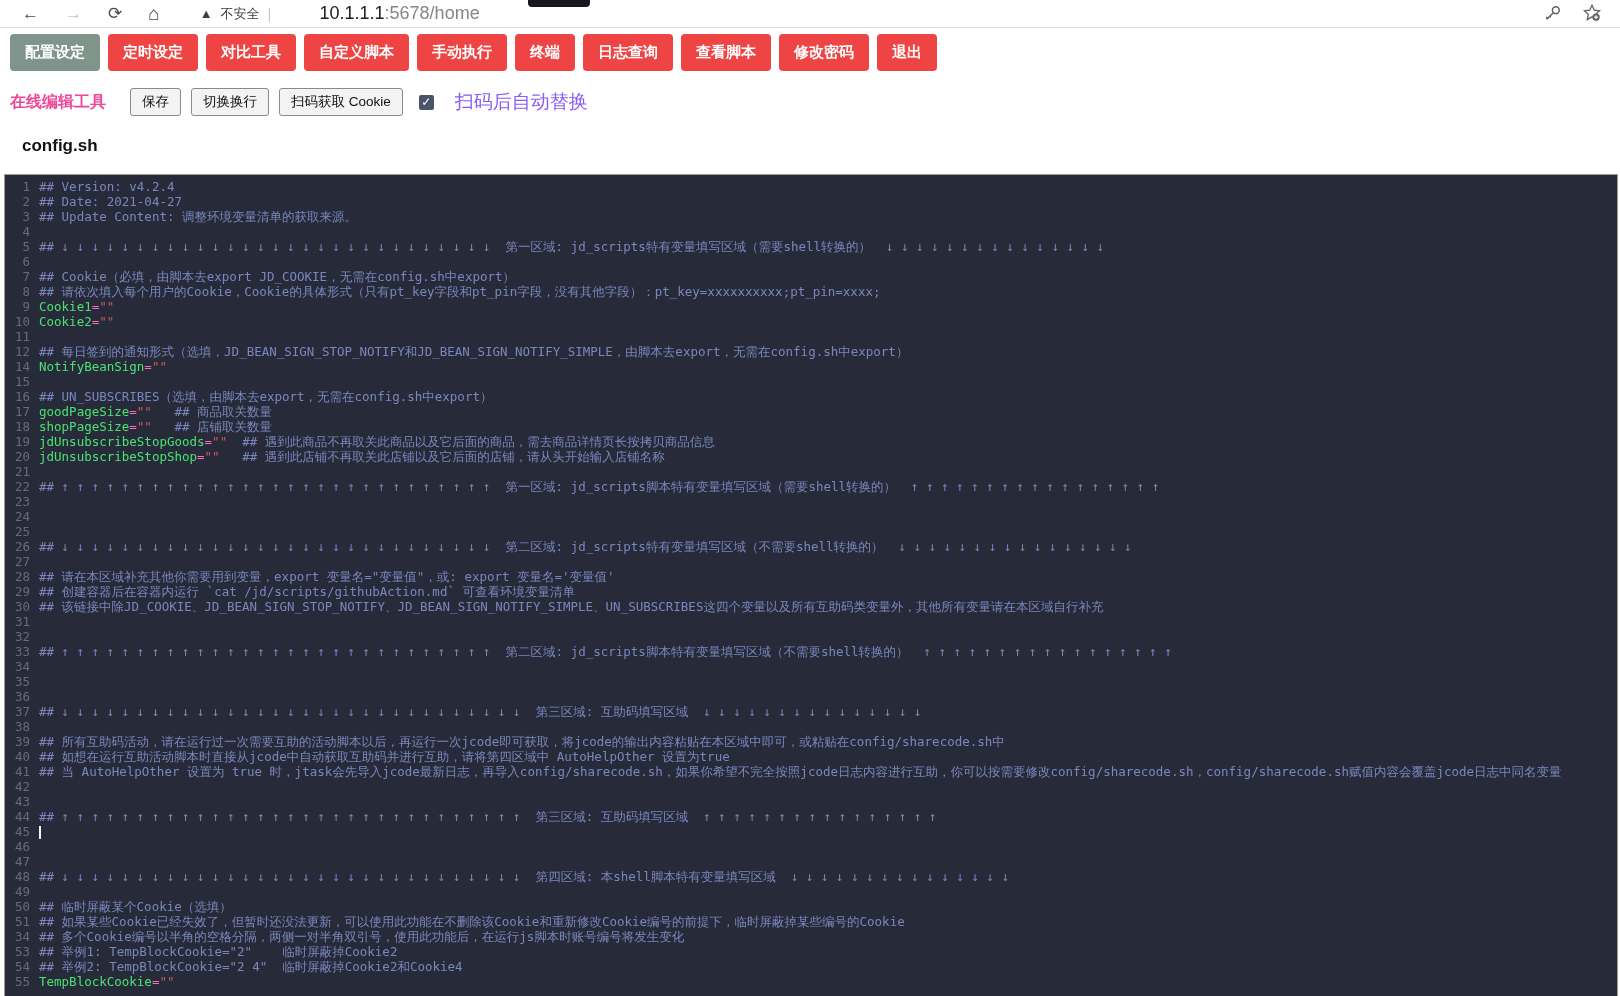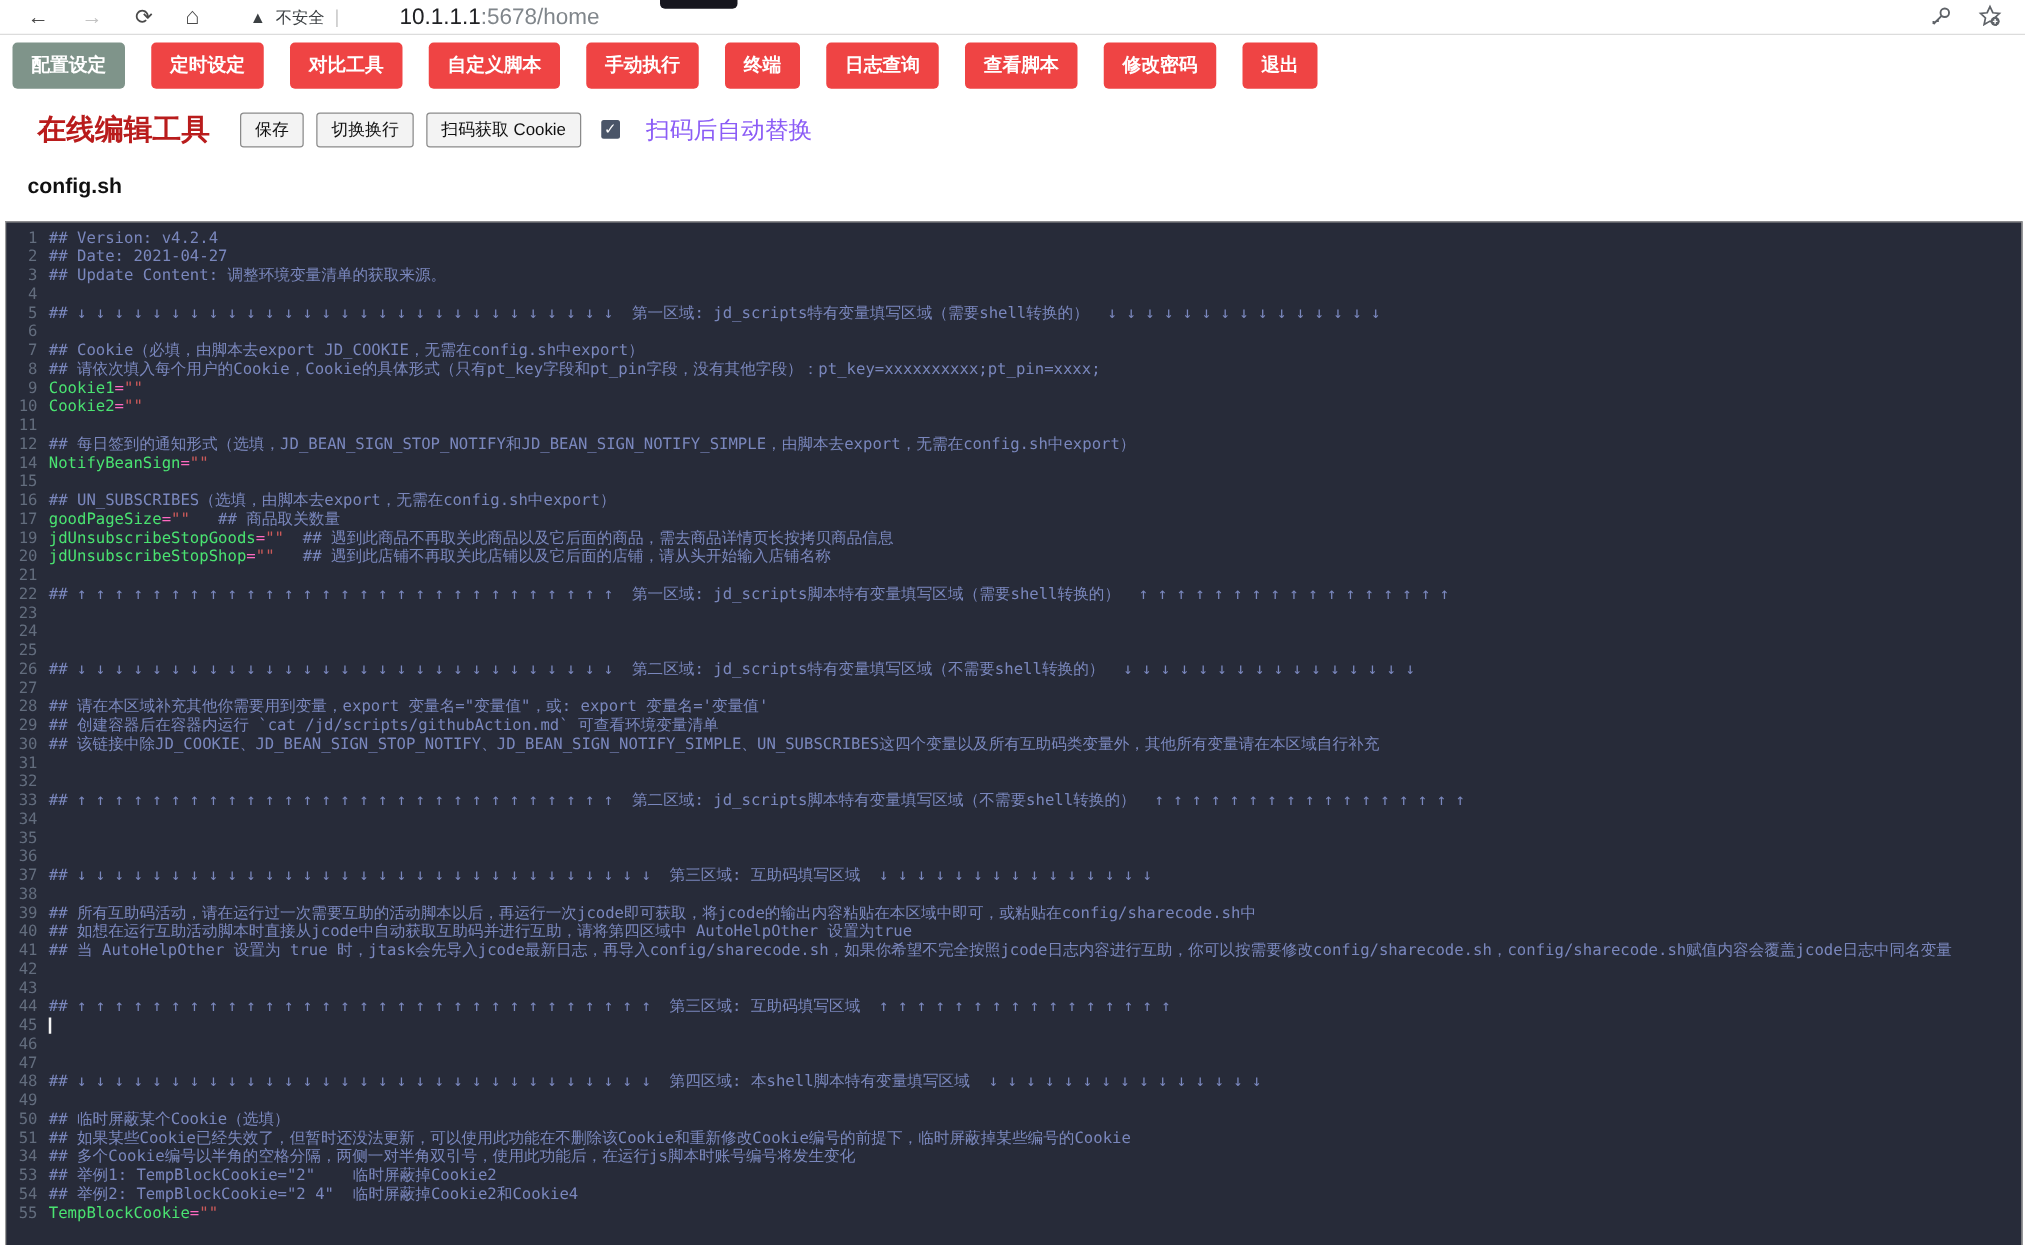--- a/index.html
+++ b/index.html
@@ -14,29 +14,29 @@
   .chrome .addr { display:flex; align-items:center; margin-left:40px; font-size:14px; color:#5f6368; gap:8px; }
   .chrome .warn { font-size:13px; color:#3c4043; }
   .chrome .sep { color:#c8c8c8; font-size:15px; }
   .chrome .url { font-size:18px; color:#202124;margin-left:40px; }
   .chrome .url .muted { color:#80868b; }
   .tab-frag { position:absolute; left:528px; top:0; width:62px; height:7px; background:#17171f;
               border-radius:0 0 4px 4px; }
   .chrome .right { position:absolute; right:18px; top:3px; display:flex; gap:20px; align-items:center; }
 
   
-  .navbar { padding:6px 10px 9px 10px; background:#fff; display:flex; gap:21px; }
+  .navbar { padding:6px 10px 9px 10px; background:#fff; display:flex; gap:8px; }
   .navbtn { background:#ef4444; color:#fff; border:none; border-radius:4px;
             font-size:15px; font-weight:bold; padding:9px 15px; cursor:pointer;
             font-family:"Liberation Sans", sans-serif; }
   .navbtn.active { background:#7f948a; }
 
   
   .toolbar { display:flex; align-items:center; padding:8px 10px 0 10px; gap:10px; }
-  .page-title { font-size:23px; font-weight:bold; color:#b91c1c; margin-right:14px;margin-left:20px; }
+  .page-title { font-size:16px; font-weight:bold; color:#ec4899; margin-right:14px; }
   .tbtn { background:#f3f3f3; border:1px solid #8a8a8a; border-radius:3px; font-size:13.5px;
           color:#111; padding:4px 11px; cursor:pointer; font-family:"Liberation Sans", sans-serif; }
   .chk-wrap { display:flex; align-items:center; gap:7px; margin-left:6px; }
   .chk { width:15px; height:15px; background:#4a5568; border-radius:2px; color:#fff;
          font-size:12px; line-height:15px; text-align:center; cursor:pointer; }
   .chk-label { font-size:19px; color:#8b5cf6;margin-left:14px; }
 
   .filename { font-size:17px; font-weight:bold; color:#111; padding:20px 10px 14px 22px; }
 
   
@@ -125,20 +125,21 @@
     <div class="cm-line"><span class="cm-gutter">7</span><span class="cm-code"><span class="tk-c">## Cookie（必填，由脚本去export JD_COOKIE，无需在config.sh中export）</span></span></div>
     <div class="cm-line"><span class="cm-gutter">8</span><span class="cm-code"><span class="tk-c">## 请依次填入每个用户的Cookie，Cookie的具体形式（只有pt_key字段和pt_pin字段，没有其他字段）：pt_key=xxxxxxxxxx;pt_pin=xxxx;</span></span></div>
     <div class="cm-line"><span class="cm-gutter">9</span><span class="cm-code"><span class="tk-v">Cookie1</span><span class="tk-o">=</span><span class="tk-s">""</span></span></div>
     <div class="cm-line"><span class="cm-gutter">10</span><span class="cm-code"><span class="tk-v">Cookie2</span><span class="tk-o">=</span><span class="tk-s">""</span></span></div>
     <div class="cm-line"><span class="cm-gutter">11</span><span class="cm-code"></span></div>
     <div class="cm-line"><span class="cm-gutter">12</span><span class="cm-code"><span class="tk-c">## 每日签到的通知形式（选填，JD_BEAN_SIGN_STOP_NOTIFY和JD_BEAN_SIGN_NOTIFY_SIMPLE，由脚本去export，无需在config.sh中export）</span></span></div>
     <div class="cm-line"><span class="cm-gutter">14</span><span class="cm-code"><span class="tk-v">NotifyBeanSign</span><span class="tk-o">=</span><span class="tk-s">""</span></span></div>
     <div class="cm-line"><span class="cm-gutter">15</span><span class="cm-code"></span></div>
     <div class="cm-line"><span class="cm-gutter">16</span><span class="cm-code"><span class="tk-c">## UN_SUBSCRIBES（选填，由脚本去export，无需在config.sh中export）</span></span></div>
     <div class="cm-line"><span class="cm-gutter">17</span><span class="cm-code"><span class="tk-v">goodPageSize</span><span class="tk-o">=</span><span class="tk-s">""</span><span class="tk-c">   ## 商品取关数量</span></span></div>
+    <div class="cm-line"><span class="cm-gutter">18</span><span class="cm-code"><span class="tk-v">shopPageSize</span><span class="tk-o">=</span><span class="tk-s">""</span><span class="tk-c">   ## 店铺取关数量</span></span></div>
     <div class="cm-line"><span class="cm-gutter">19</span><span class="cm-code"><span class="tk-v">jdUnsubscribeStopGoods</span><span class="tk-o">=</span><span class="tk-s">""</span><span class="tk-c">  ## 遇到此商品不再取关此商品以及它后面的商品，需去商品详情页长按拷贝商品信息</span></span></div>
     <div class="cm-line"><span class="cm-gutter">20</span><span class="cm-code"><span class="tk-v">jdUnsubscribeStopShop</span><span class="tk-o">=</span><span class="tk-s">""</span><span class="tk-c">   ## 遇到此店铺不再取关此店铺以及它后面的店铺，请从头开始输入店铺名称</span></span></div>
     <div class="cm-line"><span class="cm-gutter">21</span><span class="cm-code"></span></div>
     <div class="cm-line"><span class="cm-gutter">22</span><span class="cm-code"><span class="tk-c">## ↑ ↑ ↑ ↑ ↑ ↑ ↑ ↑ ↑ ↑ ↑ ↑ ↑ ↑ ↑ ↑ ↑ ↑ ↑ ↑ ↑ ↑ ↑ ↑ ↑ ↑ ↑ ↑ ↑  第一区域: jd_scripts脚本特有变量填写区域（需要shell转换的）  ↑ ↑ ↑ ↑ ↑ ↑ ↑ ↑ ↑ ↑ ↑ ↑ ↑ ↑ ↑ ↑ ↑</span></span></div>
     <div class="cm-line"><span class="cm-gutter">23</span><span class="cm-code"></span></div>
     <div class="cm-line"><span class="cm-gutter">24</span><span class="cm-code"></span></div>
     <div class="cm-line"><span class="cm-gutter">25</span><span class="cm-code"></span></div>
     <div class="cm-line"><span class="cm-gutter">26</span><span class="cm-code"><span class="tk-c">## ↓ ↓ ↓ ↓ ↓ ↓ ↓ ↓ ↓ ↓ ↓ ↓ ↓ ↓ ↓ ↓ ↓ ↓ ↓ ↓ ↓ ↓ ↓ ↓ ↓ ↓ ↓ ↓ ↓  第二区域: jd_scripts特有变量填写区域（不需要shell转换的）  ↓ ↓ ↓ ↓ ↓ ↓ ↓ ↓ ↓ ↓ ↓ ↓ ↓ ↓ ↓ ↓</span></span></div>
     <div class="cm-line"><span class="cm-gutter">27</span><span class="cm-code"></span></div>
     <div class="cm-line"><span class="cm-gutter">28</span><span class="cm-code"><span class="tk-c">## 请在本区域补充其他你需要用到变量，export 变量名="变量值"，或: export 变量名='变量值'</span></span></div>

